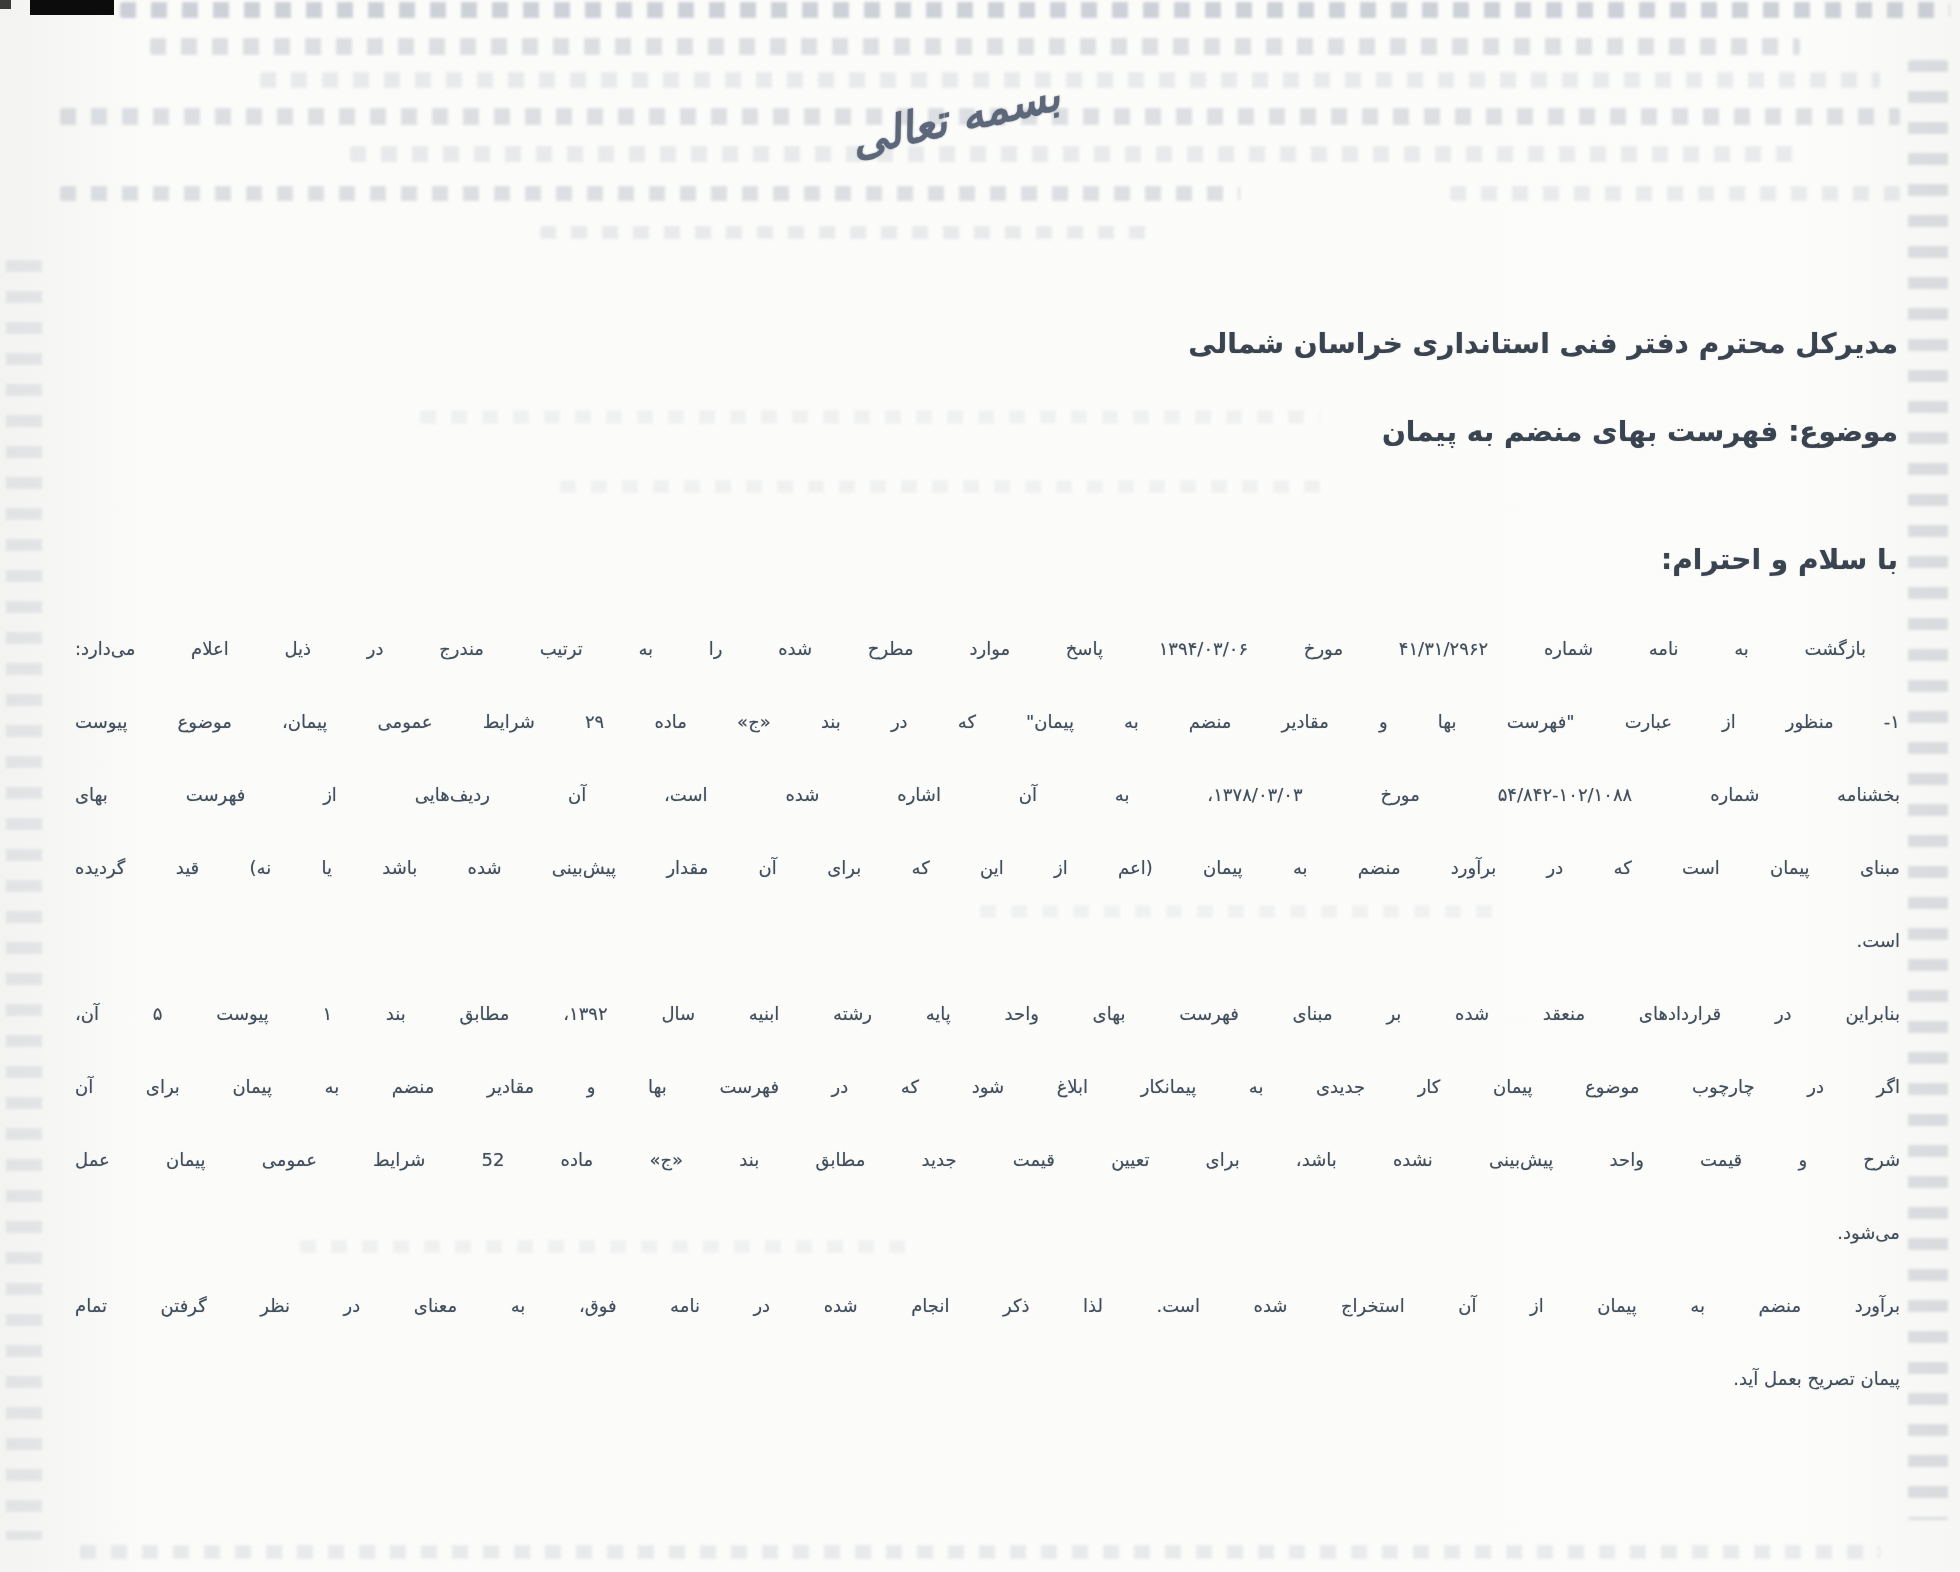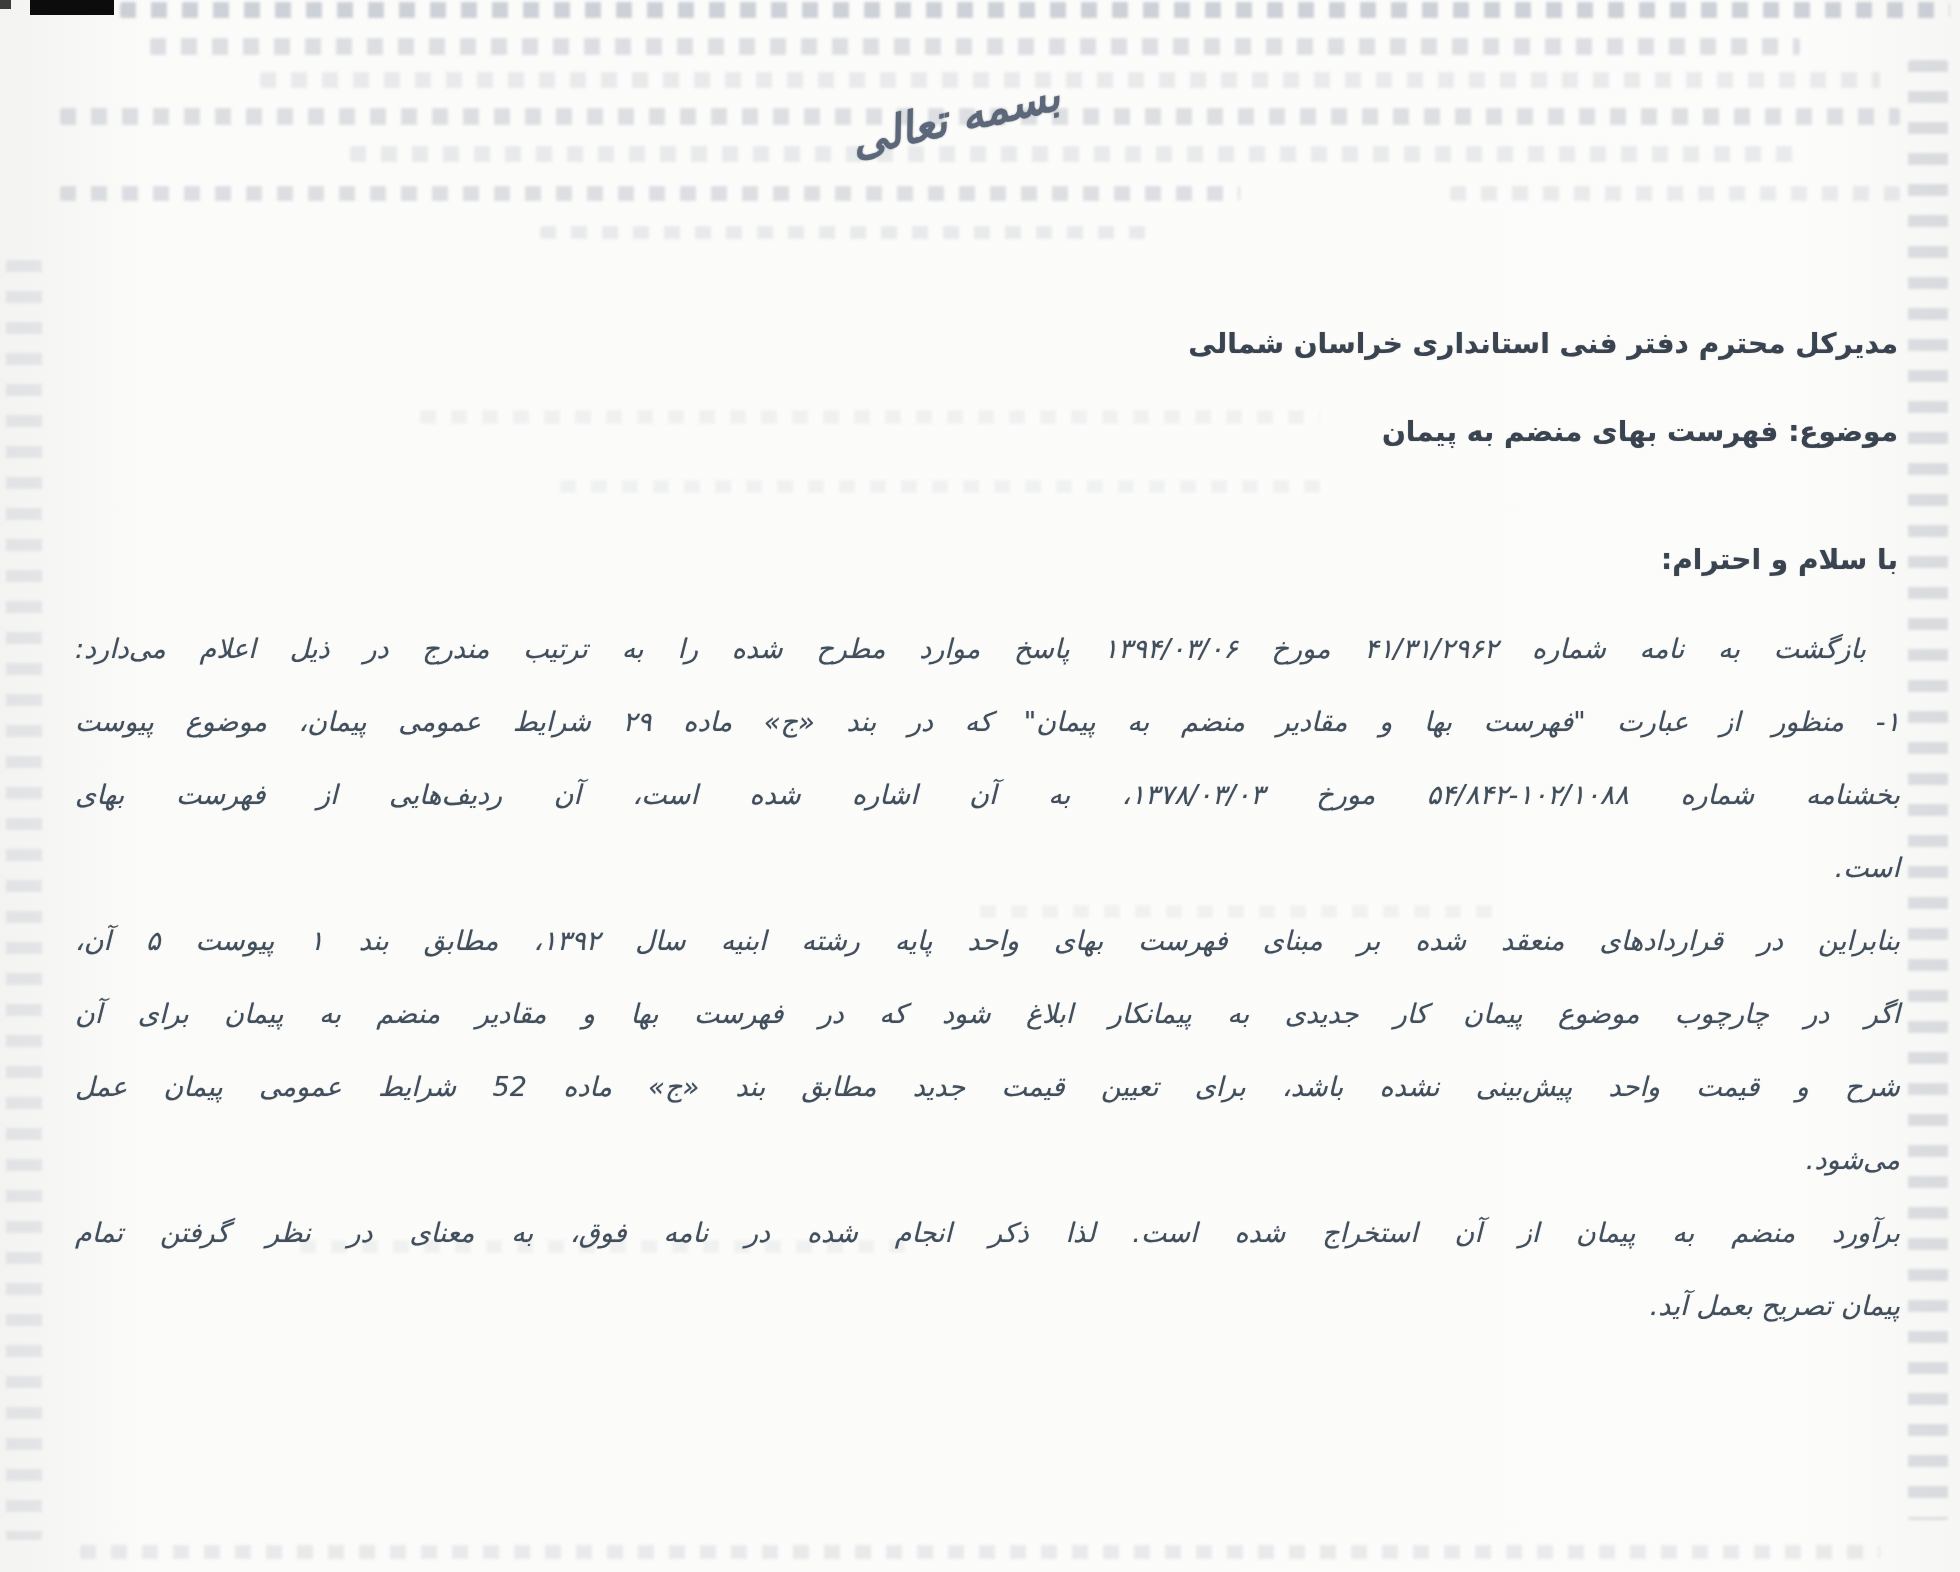--- a/index.html
+++ b/index.html
@@ -45,24 +45,23 @@
     position:absolute;right:62px;left:90px;
     direction:rtl;text-align:right;
     font-weight:700;font-size:28px;
     color:#3a4450;
     text-shadow:0 0 1px rgba(58,68,80,.5);
     letter-spacing:.2px;
   }
   .bodytext{
     position:absolute;top:612px;right:60px;left:75px;
     direction:rtl;
-    font-size:27px;color:#414e5c;
+    font-size:18px;color:#414e5c;
     text-shadow:0 0 1px rgba(65,78,92,.45);
     letter-spacing:.1px;
-    font-style:italic;
   }
   .line{
     height:73px;line-height:73px;
     text-align:justify;text-align-last:justify;
     white-space:nowrap0;
   }
   .line.end{text-align-last:right;}
   .line.indent{padding-right:34px;}
 </style>
 </head>
@@ -92,20 +91,21 @@
   <div class="besmellah">بسمه تعالی</div>
 
   <div class="hline" style="top:327px;">مدیرکل محترم دفتر فنی استانداری خراسان شمالی</div>
   <div class="hline subject" style="top:415px;">موضوع: فهرست بهای منضم به پیمان</div>
   <div class="hline" style="top:543px;text-align:right;">با سلام و احترام:</div>
 
   <div class="bodytext">
     <div class="line indent">بازگشت به نامه شماره ۴۱/۳۱/۲۹۶۲ مورخ ۱۳۹۴/۰۳/۰۶ پاسخ موارد مطرح شده را به ترتیب مندرج در ذیل اعلام می‌دارد:</div>
     <div class="line">۱- منظور از عبارت "فهرست بها و مقادیر منضم به پیمان" که در بند «ج» ماده ۲۹ شرایط عمومی پیمان، موضوع پیوست</div>
     <div class="line">بخشنامه شماره ۱۰۲/۱۰۸۸-۵۴/۸۴۲ مورخ ۱۳۷۸/۰۳/۰۳، به آن اشاره شده است، آن ردیف‌هایی از فهرست بهای</div>
+    <div class="line">مبنای پیمان است که در برآورد منضم به پیمان (اعم از این که برای آن مقدار پیش‌بینی شده باشد یا نه) قید گردیده</div>
     <div class="line end">است.</div>
     <div class="line">بنابراین در قراردادهای منعقد شده بر مبنای فهرست بهای واحد پایه رشته ابنیه سال ۱۳۹۲، مطابق بند ۱ پیوست ۵ آن،</div>
     <div class="line">اگر در چارچوب موضوع پیمان کار جدیدی به پیمانکار ابلاغ شود که در فهرست بها و مقادیر منضم به پیمان برای آن</div>
     <div class="line">شرح و قیمت واحد پیش‌بینی نشده باشد، برای تعیین قیمت جدید مطابق بند «ج» ماده 52 شرایط عمومی پیمان عمل</div>
     <div class="line end">می‌شود.</div>
     <div class="line">برآورد منضم به پیمان از آن استخراج شده است. لذا ذکر انجام شده در نامه فوق، به معنای در نظر گرفتن تمام</div>
     <div class="line end">پیمان تصریح بعمل آید.</div>
   </div>
 
 </div>

